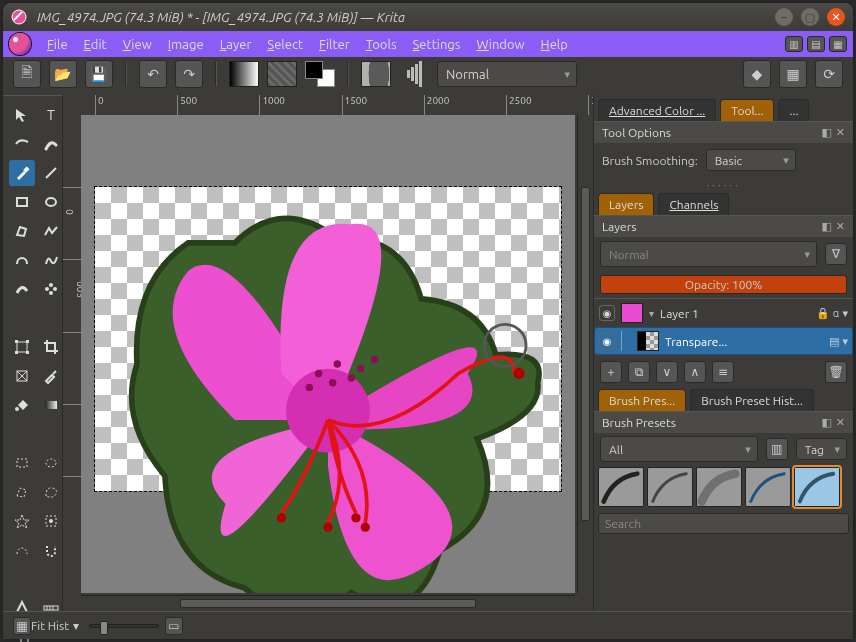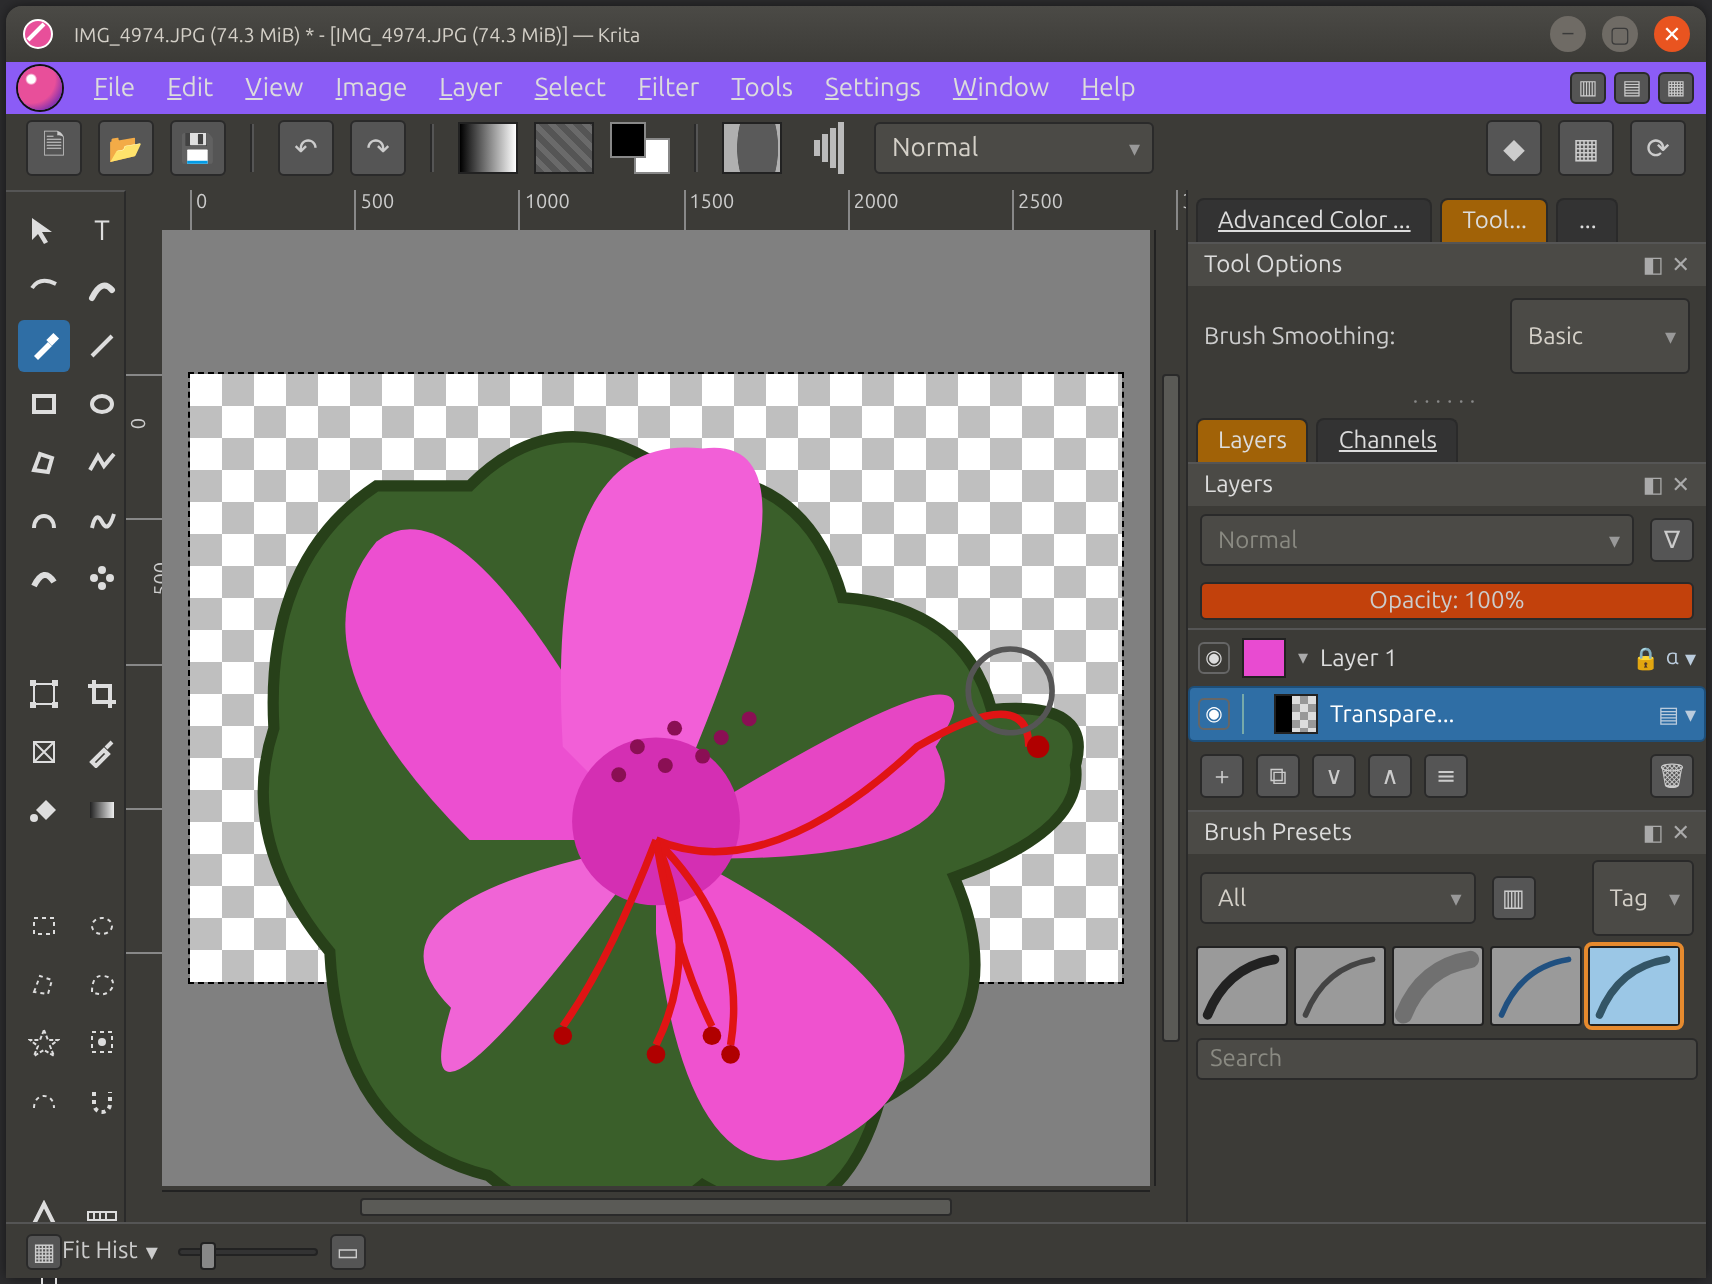--- a/index.html
+++ b/index.html
@@ -1,21 +1,21 @@
 <!DOCTYPE html>
 <html><head>
 <meta charset="utf-8">
 <style>
   * { box-sizing: border-box; margin: 0; padding: 0; font-family: "Ubuntu", "DejaVu Sans", sans-serif; }
   body { width: 856px; height: 642px; overflow: hidden; background: #2c2c2e; color: #dcdcdc; font-size: 13px; user-select: none; }
   
   .win { position: absolute; top: 3px; left: 3px; right: 3px; bottom: 3px; background: #3c3b37; border-radius: 8px 8px 4px 4px; box-shadow: 0 0 6px rgba(0,0,0,.5); display:flex; flex-direction:column; }
   .titlebar { height: 28px; background: linear-gradient(#4b4a46,#3c3b37); display:flex; align-items:center; padding: 0 8px; border-radius: 8px 8px 0 0; }
   .titlebar .appicon { width:16px; height:16px; margin-right:10px; display:inline-block; }
-  .titlebar .title { flex:1; color:#d4d0c8; font-size:10px; }
+  .titlebar .title { flex:1; color:#d4d0c8; font-size:13px;font-style:italic; }
   .winbtn { width:18px; height:18px; border-radius:50%; margin-left:8px; display:flex; align-items:center; justify-content:center; font-size:11px; color:#3a3a3a; }
   .btn-min  { background:#6f6b65; } .btn-max { background:#6f6b65; } .btn-close{ background:#e95420; color:#fff;}
   
   .menubar { height:26px; background:#8b5cf6; display:flex; align-items:center; padding:0 6px; gap:4px; }
   .logo-spot { width:22px; height:22px; margin-right:6px; border-radius:50%; background: radial-gradient(circle at 30% 30%, #fff 2px, #e84f9a 3px 55%, #7b2fb0 80%, #1b033a); box-shadow: 0 0 0 1px #111; }
   .menuitem { padding:2px 6px; color:#dcdcdc; border-radius:3px; }
   .menuitem u { text-decoration: underline; }
   .menubar .right { margin-left:auto; display:flex; gap:4px; }
   .iconbtn-sm, .iconbtn { background:#555; border:1px solid #2a2a2a; border-radius:3px; display:flex; align-items:center; justify-content:center; color:#ccc; }
   .iconbtn-sm { width:18px; height:16px; font-size:10px; }
@@ -64,24 +64,24 @@
   .scrollh{position:absolute;bottom:0;left:18px;right:18px;height:16px;background:#3c3b37;border-top:1px solid #222;}
   .scrollv{position:absolute;right:0;top:20px;bottom:18px;width:16px;background:#3c3b37;border-left:1px solid #222;}
   .scrollh .thumb,.scrollv .thumb{background:#5a5a56;border:1px solid #2a2a2a;border-radius:2px;position:absolute;}
   
   .dock{ width:260px; background:#3c3b37; border-left:1px solid #2a2a2a; display:flex; flex-direction:column; font-size:12px;}
   .tabrow{display:flex; gap:4px; padding:4px 4px 0;}
   .tab{ padding:4px 10px; background:#333; border:1px solid #2a2a2a; border-bottom:none; border-radius:4px 4px 0 0; color:#dcdcdc;}
   .tab.active{ background:#a16207;}
   .pane-title{ background:#4b4a46; padding:4px 8px; display:flex; align-items:center; border-top:1px solid #555;}
   .pane-title .tools{margin-left:auto; display:flex; gap:4px; font-size:11px; color:#aaa;}
-  .pane-body{ padding:6px 8px; display:flex; flex-direction:column; gap:14px;justify-content:space-between;}
+  .pane-body{ padding:6px 8px; display:flex; flex-direction:row; gap:14px;justify-content:space-between;}
   .row{display:flex; align-items:center; gap:8px;}
   .row .lab{flex:1; color:#ccc;}
-  .select.small{min-width:90px;height:38px;margin-left:20px;}
+  .select.small{min-width:90px;height:22px;}
   .chk{width:14px;height:14px;border:1px solid #777;background:#3c3b37;border-radius:2px;display:inline-block;}
   .handle{ text-align:center; color:#888; letter-spacing:3px; padding:2px 0; font-size:11px;}
   .layers{border-top:1px solid #555;}
   .layer-row{display:flex;align-items:center;padding:3px 4px;border:1px solid transparent;border-radius:3px;gap:6px;}
   .layer-row.active{background:#2f6ea5;color:#fff;border-color:#1d4f7a;}
   .eye{width:16px;height:16px;border:1px solid #666;border-radius:3px;display:flex;align-items:center;justify-content:center;font-size:10px;}
   .thumb1{width:22px;height:20px;background:#e84bd1;border:1px solid #222;}
   .thumb2{width:22px;height:20px;border:1px solid #222;background:
      linear-gradient(to right,#000 0 40%, transparent 40%),
      repeating-conic-gradient(#999 0 25%, #ddd 0 50%);
@@ -487,20 +487,24 @@
       <div class="layer-btnbar">
         <span class="ib">＋</span>
         <span class="ib">⧉</span>
         <span class="ib">∨</span>
         <span class="ib">∧</span>
         <span class="ib">≡</span>
         <span style="flex:1"></span>
         <span class="ib">🗑</span>
       </div>
 
+      <div class="tabrow" style="padding-top:0">
+        <span class="tab active">Brush Pres...</span>
+        <span class="tab">Brush Preset Hist...</span>
+      </div>
       <div class="pane-title">
         <span>Brush Presets</span>
         <span class="tools">
             <span>◧</span>
             <span>✕</span>
           </span>
       </div>
       <div class="row" style="padding:3px 6px">
         <span class="select" style="flex:1;min-width:0">
             <span>All</span>

